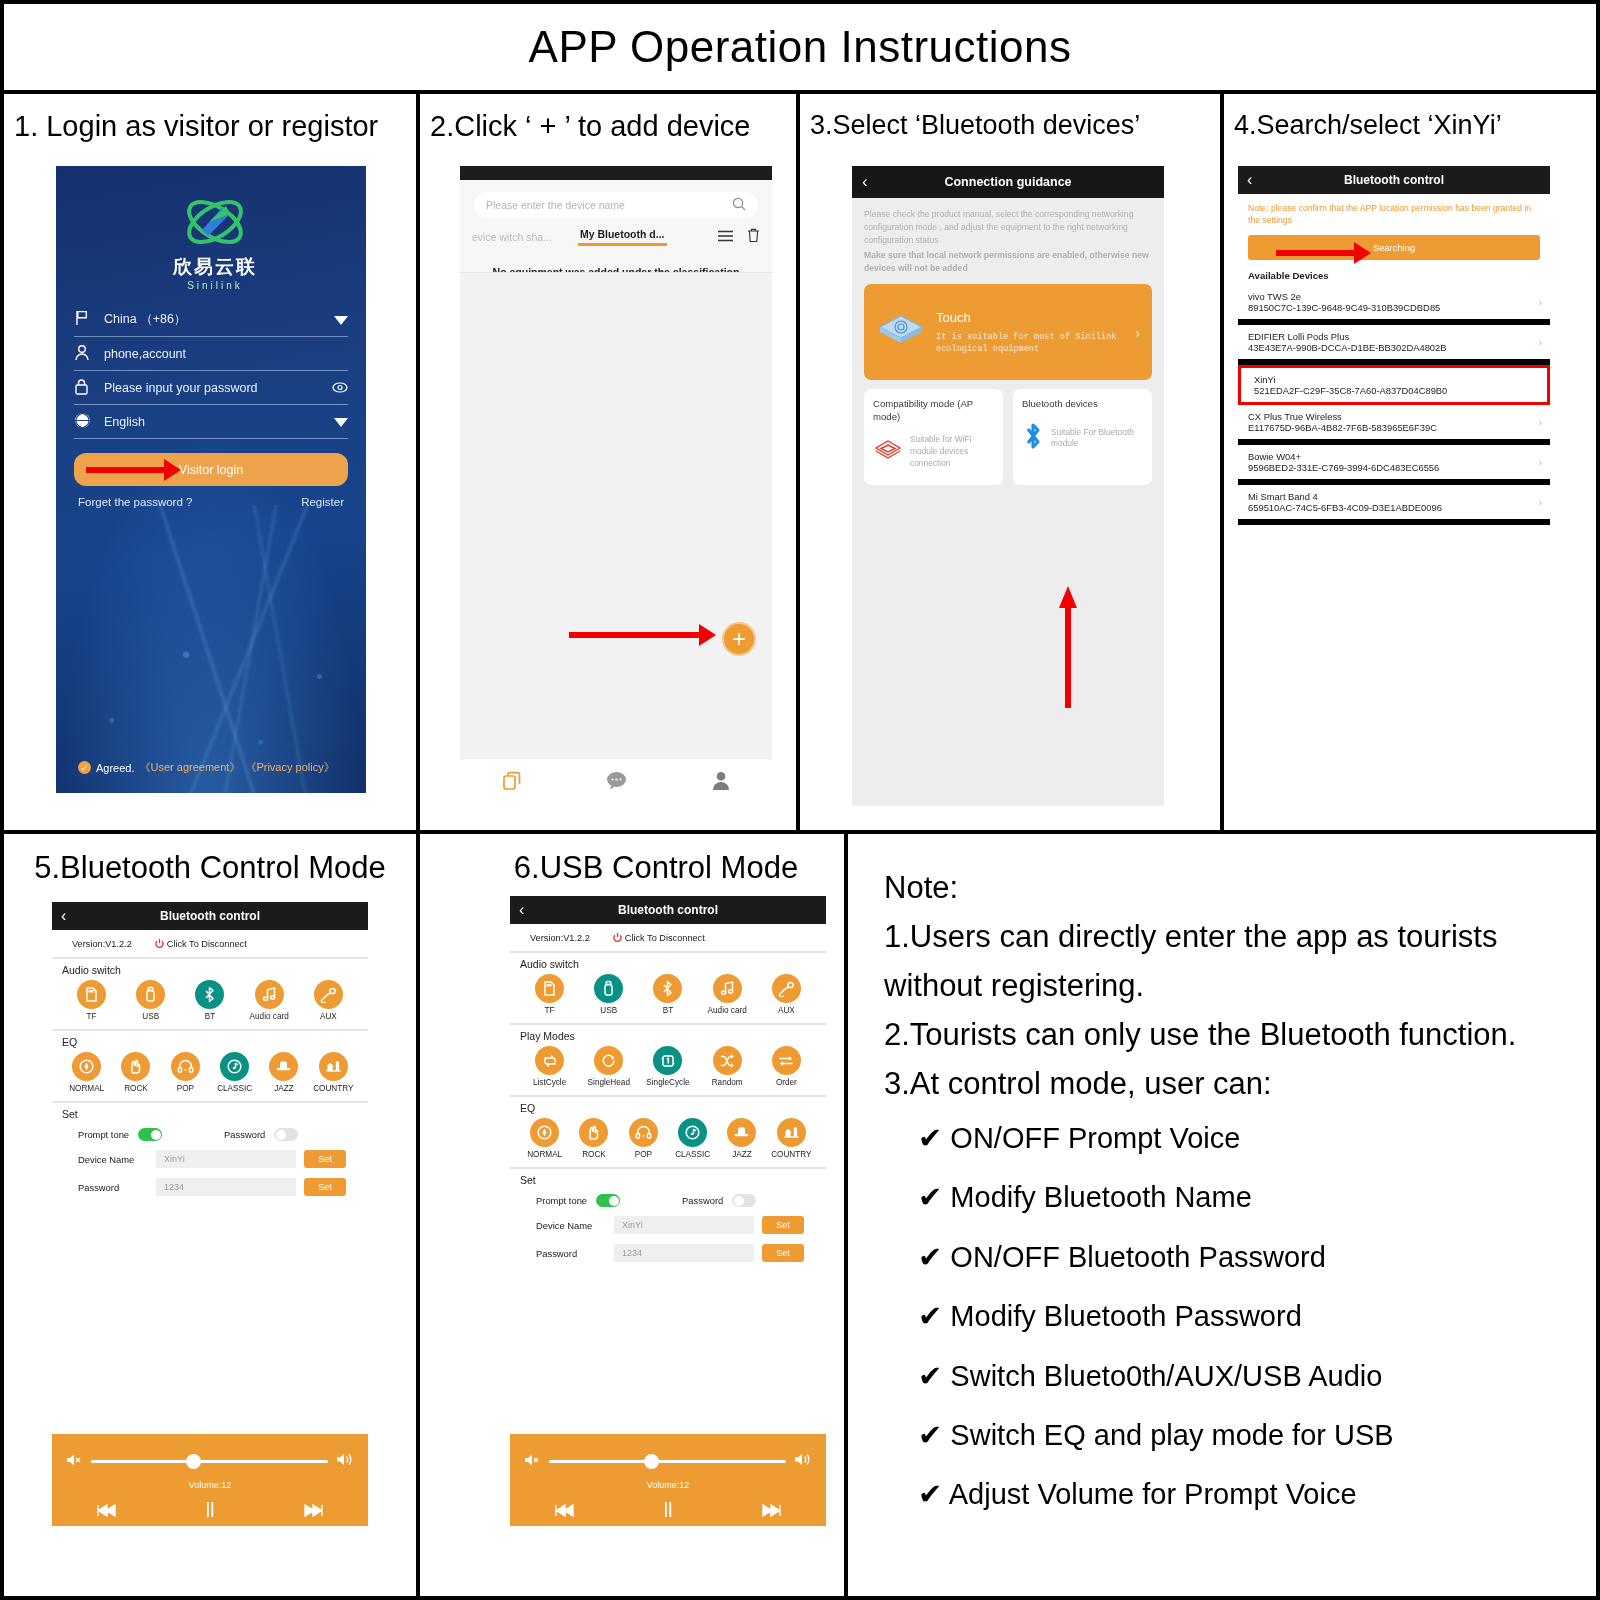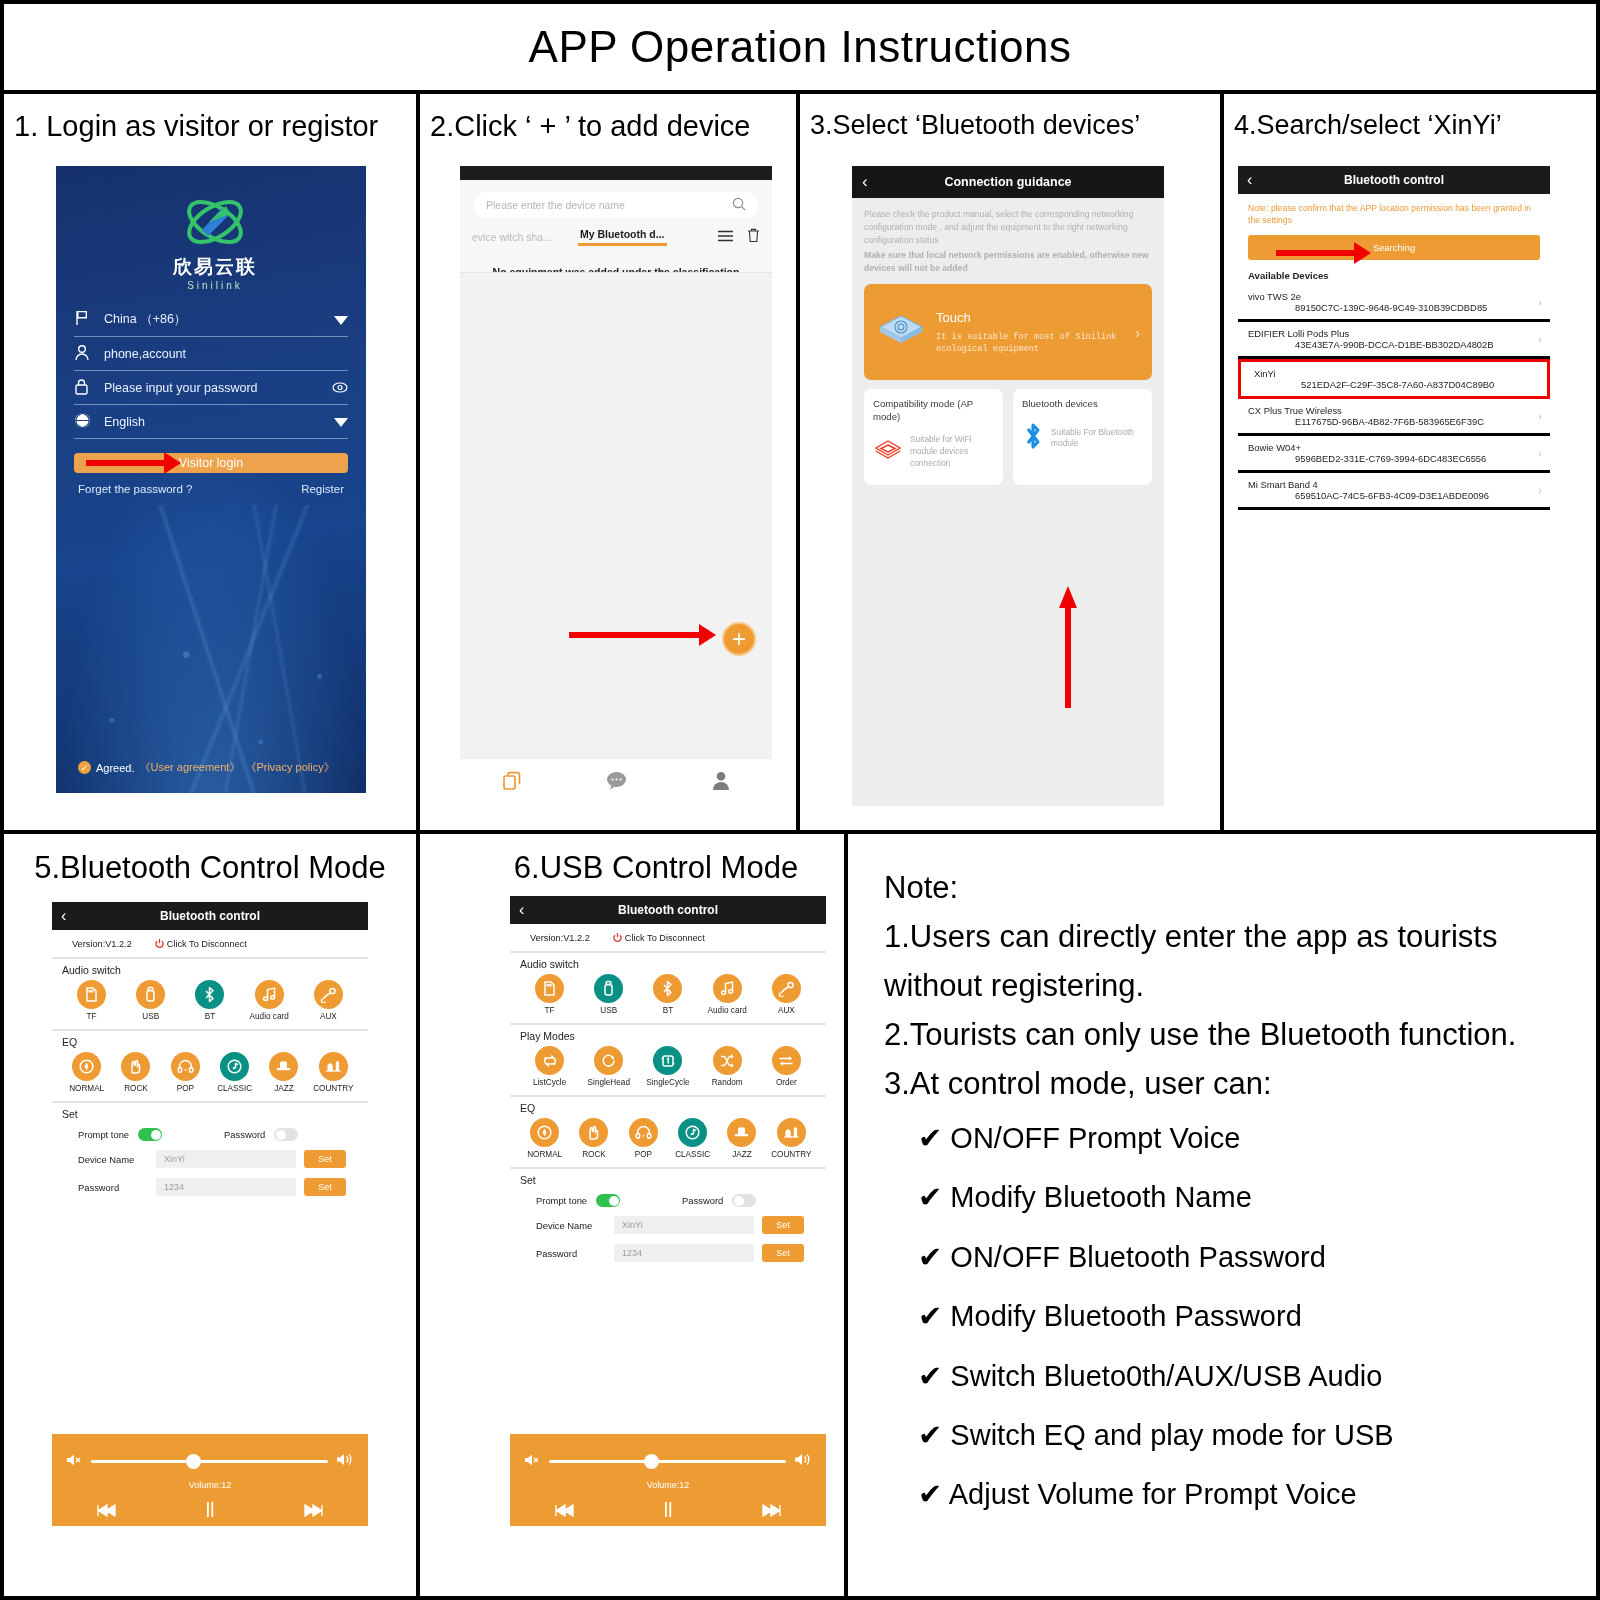--- a/index.html
+++ b/index.html
@@ -69,22 +69,22 @@
   .logo-en { color:#b9e8c4; font-size:10px; letter-spacing:3px; }
   .frm { position:relative; z-index:3; padding:12px 18px 0 18px; }
   .frow {
     display:flex; align-items:center; height:34px;
     border-bottom:1px solid rgba(200,225,255,.5);
   }
   .frow .ic { width:30px; height:20px; flex:0 0 30px; }
   .frow .tx { color:#e8f1ff; font-size:12.5px; flex:1; }
   .frow .rg { width:18px; text-align:right; }
   .vis-btn {
-    position:relative; z-index:3; margin:14px 18px 0 18px; height:20px;
-    background:#eda24c; border-radius:4px; color:#fff; font-size:12.5px;
+    position:relative; z-index:3; margin:14px 18px 0 18px; height:33px;
+    background:#eda24c; border-radius:12px; color:#fff; font-size:12.5px;
     display:flex; align-items:center; justify-content:center;
   }
   .arrow-red { position:absolute; display:flex; align-items:center; }
   .arrow-red .shaft { height:6px; background:#f10000; }
   .arrow-red .head {
     width:0;height:0;border-top:11px solid transparent;border-bottom:11px solid transparent;
     border-left:17px solid #f10000;
   }
   .links { position:relative; z-index:3; display:flex; justify-content:space-between;
            padding:10px 22px 0 22px; color:#dce9fb; font-size:11.5px; }
@@ -135,23 +135,23 @@
   .mini .b span{ font-size:8.4px; color:#aaa; line-height:1.4;}
   .arrow-up{ position:absolute; left:207px; top:420px; z-index:6; }
 
   
   .phone4{ position:absolute; left:14px; top:72px; width:312px; height:640px; background:#fff;}
   .p4note{ padding:8px 10px 2px 10px; font-size:8.6px; color:#eb9a37; line-height:1.45;}
   .search-bar{ margin:6px 10px 0 10px; height:25px; background:#ed9c33; border-radius:3px;
                display:flex; align-items:center; justify-content:center; color:#fff; font-size:9.4px;
                position:relative;}
   .avail{ padding:10px 10px 4px 10px; font-size:9.6px; font-weight:bold; color:#222;}
-  .dev{ padding:6px 10px; border-bottom:3px solid #000000; position:relative;}
+  .dev{ padding:6px 10px; border-bottom:6px solid #000000; position:relative;}
   .dev .n{ font-size:9.4px; color:#1d1d1d; }
-  .dev .m{ font-size:9.4px; color:#1d1d1d;margin-left:47px; }
+  .dev .m{ font-size:9.4px; color:#1d1d1d; }
   .dev .cv{ position:absolute; right:8px; top:50%; transform:translateY(-50%); color:#bbb; font-size:11px;}
   .dev.hl{ border:3px solid #f10000; border-bottom:3px solid #f10000; padding-left:13px;}
 
   
   .ctl{ position:absolute; width:316px; background:#fff; }
   .c-bar{ height:28px; background:#1b1b1b; color:#fff; font-size:12px; font-weight:bold;
           display:flex; align-items:center; justify-content:center; position:relative;}
   .c-bar .bk{ position:absolute; left:9px; font-size:16px; font-weight:300;}
   .c-ver{ display:flex; align-items:center; gap:22px; padding:8px 0 8px 20px; font-size:9.2px; color:#222;}
   .c-ver .dis{ display:flex; align-items:center; gap:2px;}

